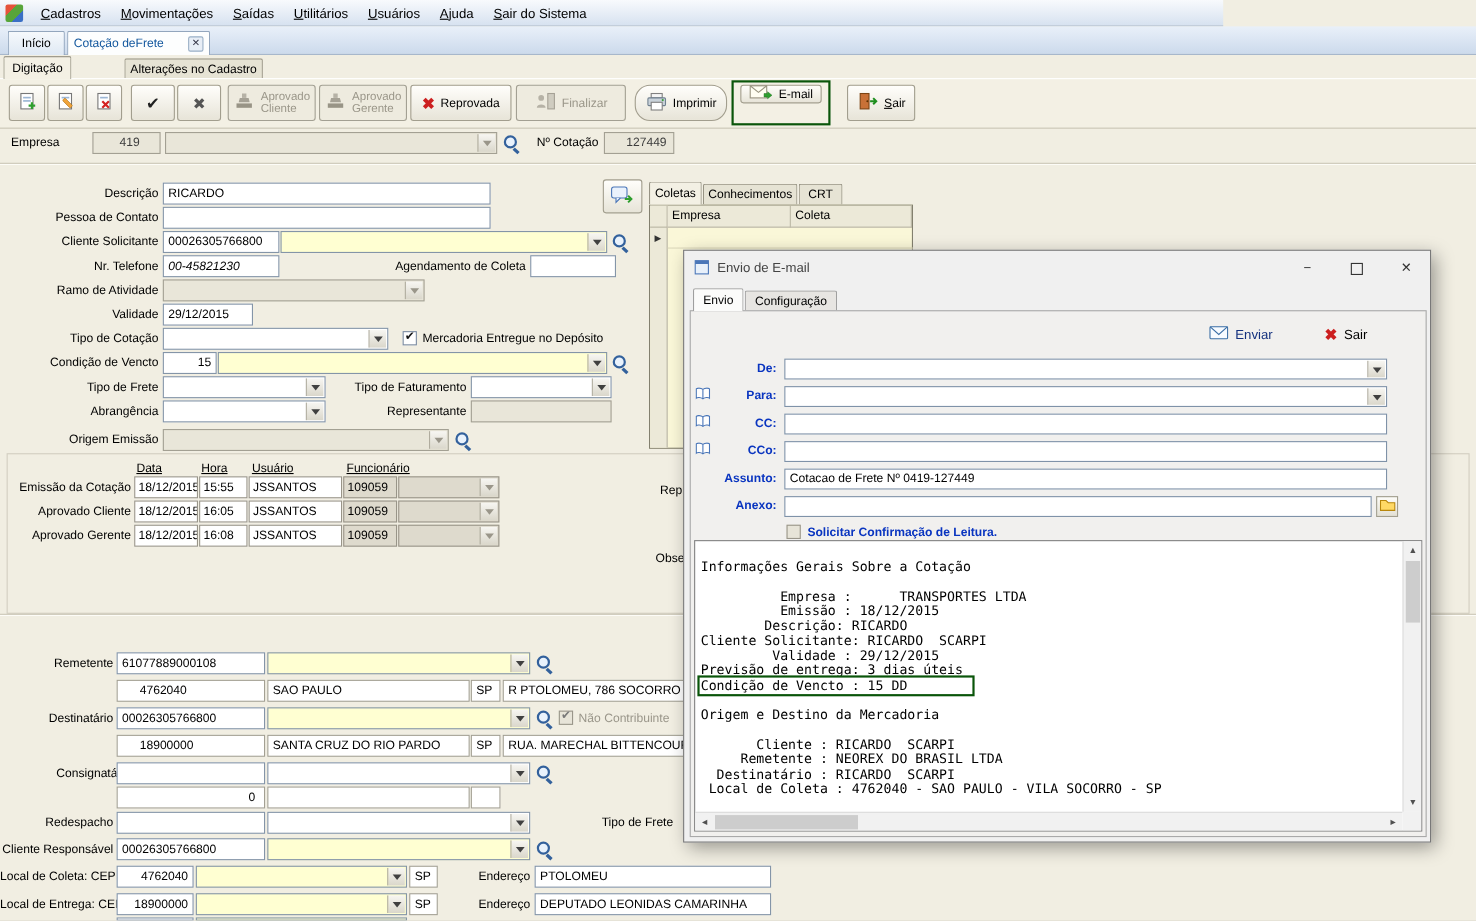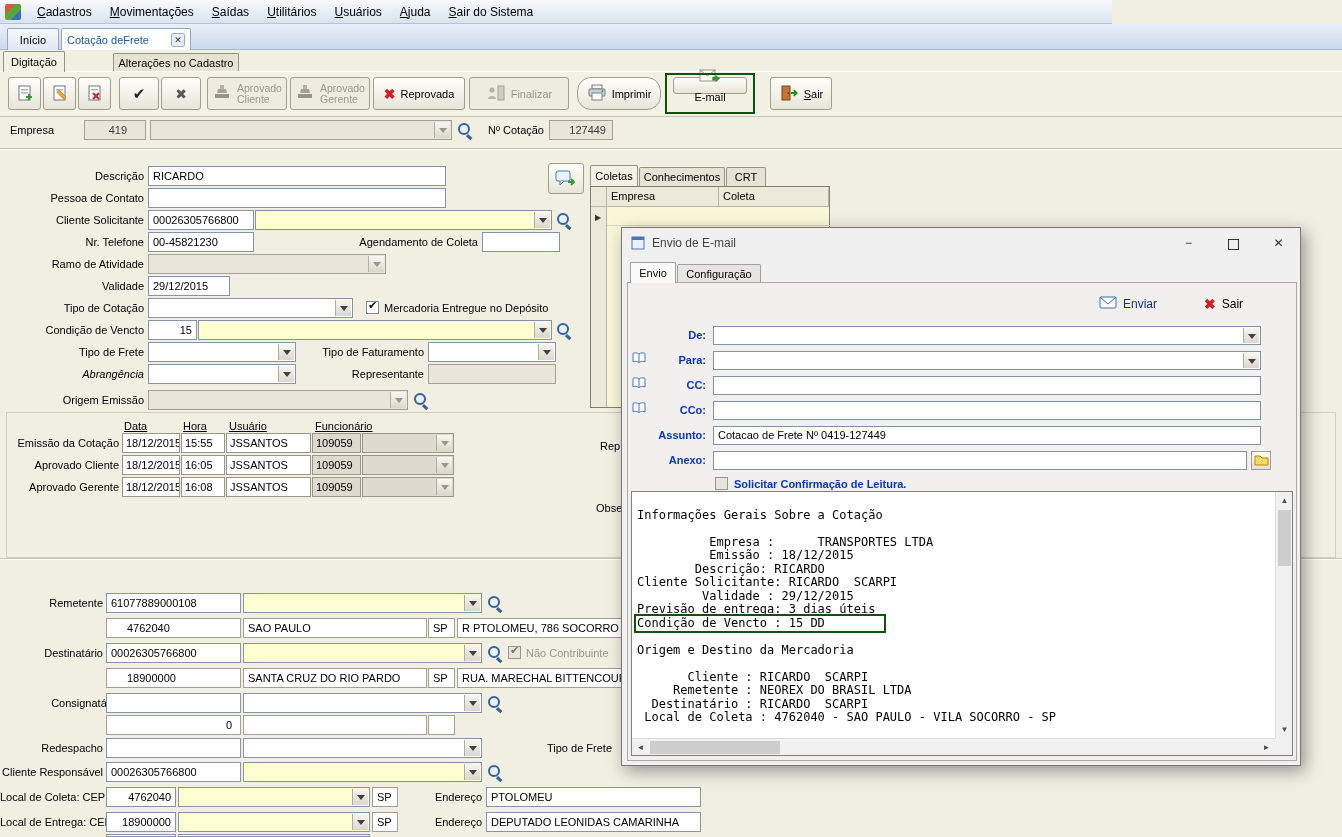--- a/index.html
+++ b/index.html
@@ -179,21 +179,21 @@
   </div>
   <div class="btnlike" style="left:577px;top:77px;width:84px;height:33px;border-radius:14px;">
     <span><svg width="20" height="17" viewBox="0 0 20 17">
           <rect x="5" y="1" width="10" height="4" fill="#f4f4f4" stroke="#808080"></rect>
           <rect x="2" y="5" width="16" height="7" rx="1" fill="#c9d2da" stroke="#70808f"></rect>
           <rect x="5" y="9" width="10" height="7" fill="#fff" stroke="#808080"></rect>
           <circle cx="15.5" cy="7" r="1" fill="#3c9e3c"></circle>
         </svg></span>
     <span>Imprimir</span>
   </div>
-  <div class="btnlike" style="left:673px;top:77px;width:74px;height:17px;flex-direction:column;">
+  <div class="btnlike" style="left:673px;top:77px;width:74px;height:17px;">
     <span><svg width="22" height="15" viewBox="0 0 22 15">
           <rect x="1" y="1" width="15" height="11" fill="#fffef2" stroke="#98937f"></rect>
           <path d="M1 1l7.5 6L16 1" fill="none" stroke="#98937f"></path>
           <path d="M13 9h4v-2l5 4-5 4v-2h-4z" fill="#2e9e2e" stroke="#176e17" stroke-width="0.5" transform="scale(0.8) translate(4 1)"></path>
         </svg></span>
     <span>E-mail</span>
   </div>
   <div class="btnlike" style="left:770px;top:77px;width:62px;height:33px;">
     <span><svg width="20" height="16" viewBox="0 0 20 16">
           <rect x="3" y="1" width="8" height="14" fill="#c87137" stroke="#7c4413"></rect>
@@ -223,21 +223,21 @@
 
   <span class="lr" style="left:0;top:210px;width:144px;">Cliente Solicitante</span>
   <div class="fld" style="left:148px;top:210px;width:106px;">00026305766800</div>
   <div class="fld yl hasdd" style="left:255px;top:210px;width:297px;">
     
     <span class="dd"></span>
   </div>
   <span class="mag" style="left:557px;top:213px;"></span>
 
   <span class="lr" style="left:0;top:232px;width:144px;">Nr. Telefone</span>
-  <div class="fld" style="left:148px;top:232px;width:106px;">00-45821230</div>
+  <div class="fld" style="left:148px;top:232px;width:106px;font-style:italic;">00-45821230</div>
   <span class="lr" style="left:270px;top:232px;width:208px;">Agendamento de Coleta</span>
   <div class="fld" style="left:482px;top:232px;width:78px;"></div>
 
   <span class="lr" style="left:0;top:254px;width:144px;">Ramo de Atividade</span>
   <div class="fld dis hasdd" style="left:148px;top:254px;width:238px;">
     <span class="dd gr"></span>
   </div>
 
   <span class="lr" style="left:0;top:276px;width:144px;">Validade</span>
   <div class="fld" style="left:148px;top:276px;width:82px;">29/12/2015</div>
@@ -262,21 +262,21 @@
   <div class="fld hasdd" style="left:148px;top:342px;width:148px;">
     
     <span class="dd"></span>
   </div>
   <span class="lr" style="left:300px;top:342px;width:124px;">Tipo de Faturamento</span>
   <div class="fld hasdd" style="left:428px;top:342px;width:128px;">
     
     <span class="dd"></span>
   </div>
 
-  <span class="lr" style="left:0;top:364px;width:144px;font-style:italic;">Abrangência</span>
+  <span class="lr" style="left:0;top:364px;width:144px;">Abrangência</span>
   <div class="fld hasdd" style="left:148px;top:364px;width:148px;">
     
     <span class="dd"></span>
   </div>
   <span class="lr" style="left:300px;top:364px;width:124px;">Representante</span>
   <div class="fld dis" style="left:428px;top:364px;width:128px;"></div>
 
   <span class="lr" style="left:0;top:390px;width:144px;">Origem Emissão</span>
   <div class="fld dis hasdd" style="left:148px;top:390px;width:260px;">
     <span class="dd gr"></span>

